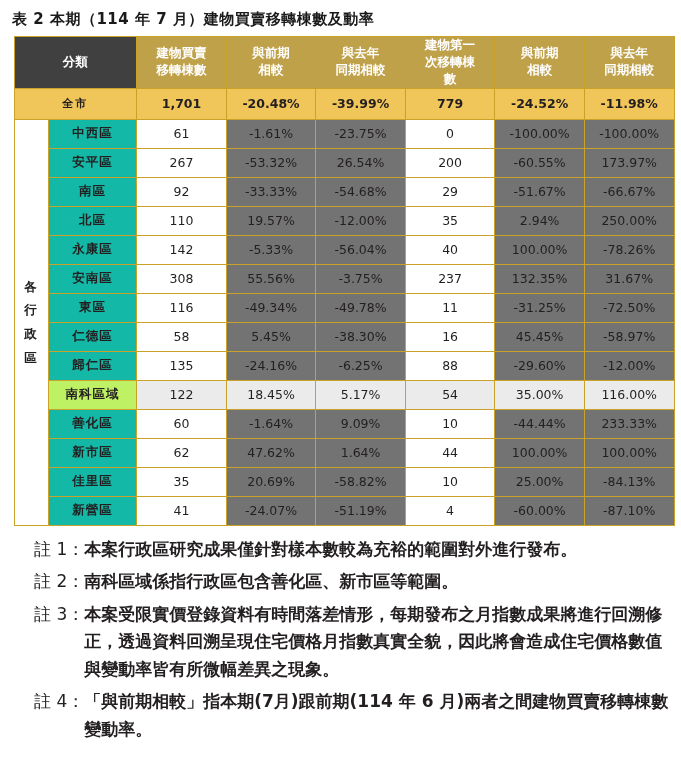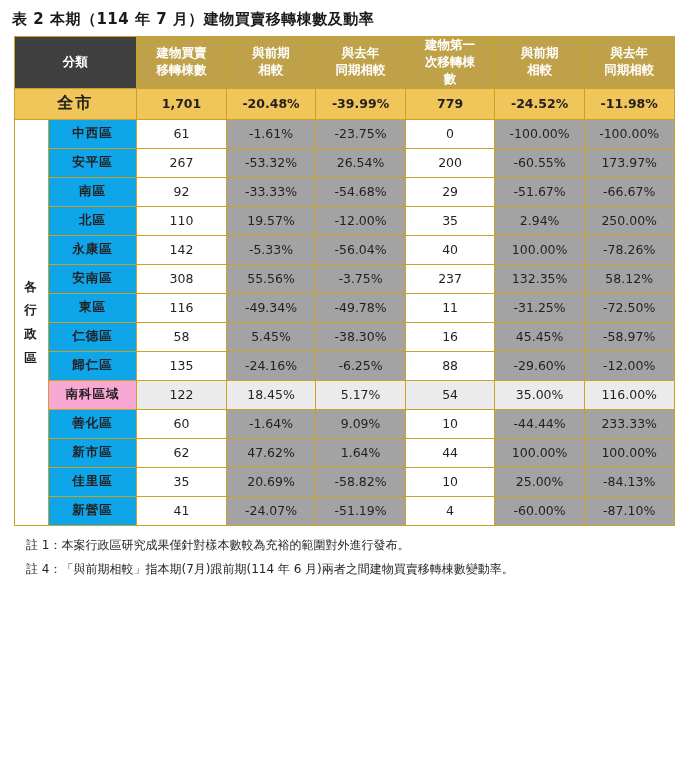--- a/index.html
+++ b/index.html
@@ -61,72 +61,73 @@
   }
   thead th span.l { display: block; }
 
   
   tr.total td {
     background: #f0c559;
     font-weight: bold;
     height: 30px;
     border-color: #c9a227;
   }
-  tr.total td.catcell { font-size: 16px; letter-spacing: 2px; }
+  tr.total td.catcell { font-size: 11px; letter-spacing: 2px; }
 
   
   td.group {
     background: #ffffff;
     font-weight: bold;
     font-size: 13.5px;
     line-height: 1.9;
     letter-spacing: 1px;
     writing-mode: horizontal-tb;
   }
   td.group .vtxt {
     display: flex;
     flex-direction: column;
     align-items: center;
     justify-content: center;
   }
 
   td.catcell {
-    background: #0ea5e9;
+    background: #14b8a6;
     font-weight: bold;
     letter-spacing: 1px;
   }
   td.numcell {
     background: #ffffff;
   }
   td.pctcell {
-    background: #a3a3a3;
+    background: #737373;
   }
   tr.highlight td.catcell,
   tr.highlight td.numcell,
   tr.highlight td.pctcell {
     background: #ebebeb;
   }
-  tr.highlight td.catcell { background: #f9a8d4; }
+  tr.highlight td.catcell { background: #bef264; }
 
   .notes {
-    margin: 10px 4px 0 16px;
-    font-size: 12px;
+    margin: 10px 4px 0 24px;
+    font-size: 17px;
     line-height: 1.62;
     color: #231f20;
   }
   .notes .note {
     display: flex;
     margin-bottom: 5px;
   }
   .notes .note .lbl {
     white-space: nowrap;
     flex: 0 0 auto;
   }
   .notes .note .body {
     flex: 1 1 auto;
+    font-weight: bold;
   }
 </style>
 </head>
 <body>
 
 <div class="page">
 
   <div class="title">表 2 本期（114 年 7 月）建物買賣移轉棟數及動率</div>
 
   <table class="data">
@@ -241,21 +242,21 @@
         <td class="pctcell">-78.26%</td>
       </tr>
 
       <tr>
         <td class="catcell">安南區</td>
         <td class="numcell">308</td>
         <td class="pctcell">55.56%</td>
         <td class="pctcell">-3.75%</td>
         <td class="numcell">237</td>
         <td class="pctcell">132.35%</td>
-        <td class="pctcell">58.12%</td>
+        <td class="pctcell">31.67%</td>
       </tr>
 
       <tr>
         <td class="catcell">東區</td>
         <td class="numcell">116</td>
         <td class="pctcell">-49.34%</td>
         <td class="pctcell">-49.78%</td>
         <td class="numcell">11</td>
         <td class="pctcell">-31.25%</td>
         <td class="pctcell">-72.50%</td>
@@ -332,18 +333,26 @@
       </tr>
     </tbody>
   </table>
 
   <div class="notes">
     <div class="note">
       <span class="lbl">註 1：</span>
       <span class="body">本案行政區研究成果僅針對樣本數較為充裕的範圍對外進行發布。</span>
     </div>
     <div class="note">
+      <span class="lbl">註 2：</span>
+      <span class="body">南科區域係指行政區包含善化區、新市區等範圍。</span>
+    </div>
+    <div class="note">
+      <span class="lbl">註 3：</span>
+      <span class="body">本案受限實價登錄資料有時間落差情形，每期發布之月指數成果將進行回溯修正，透過資料回溯呈現住宅價格月指數真實全貌，因此將會造成住宅價格數值與變動率皆有所微幅差異之現象。</span>
+    </div>
+    <div class="note">
       <span class="lbl">註 4：</span>
       <span class="body">「與前期相較」指本期(7月)跟前期(114 年 6 月)兩者之間建物買賣移轉棟數變動率。</span>
     </div>
   </div>
 
 </div>
 
 </body></html>

